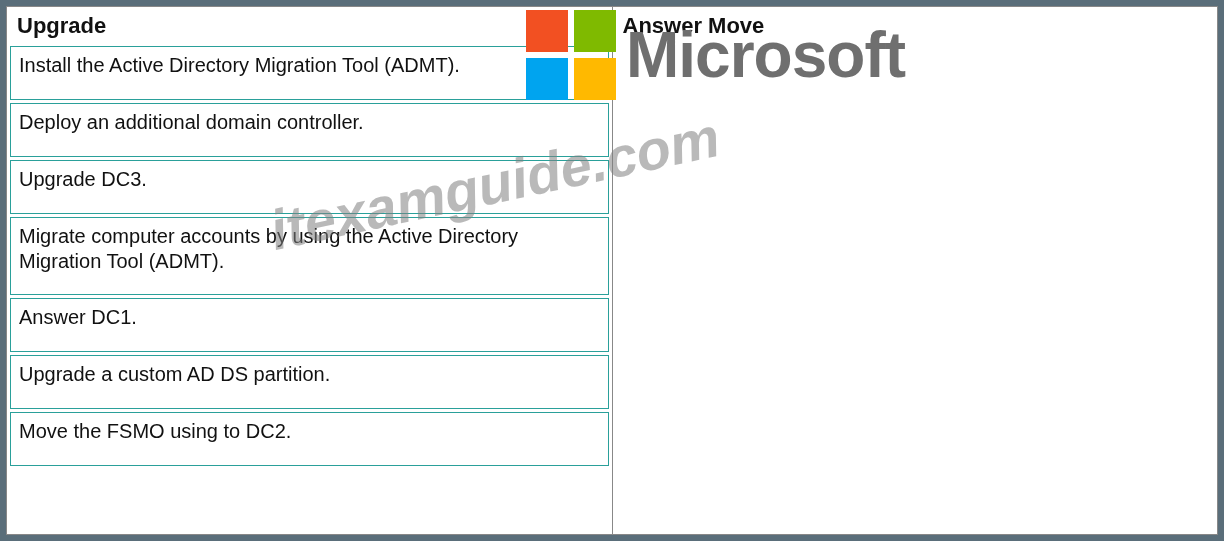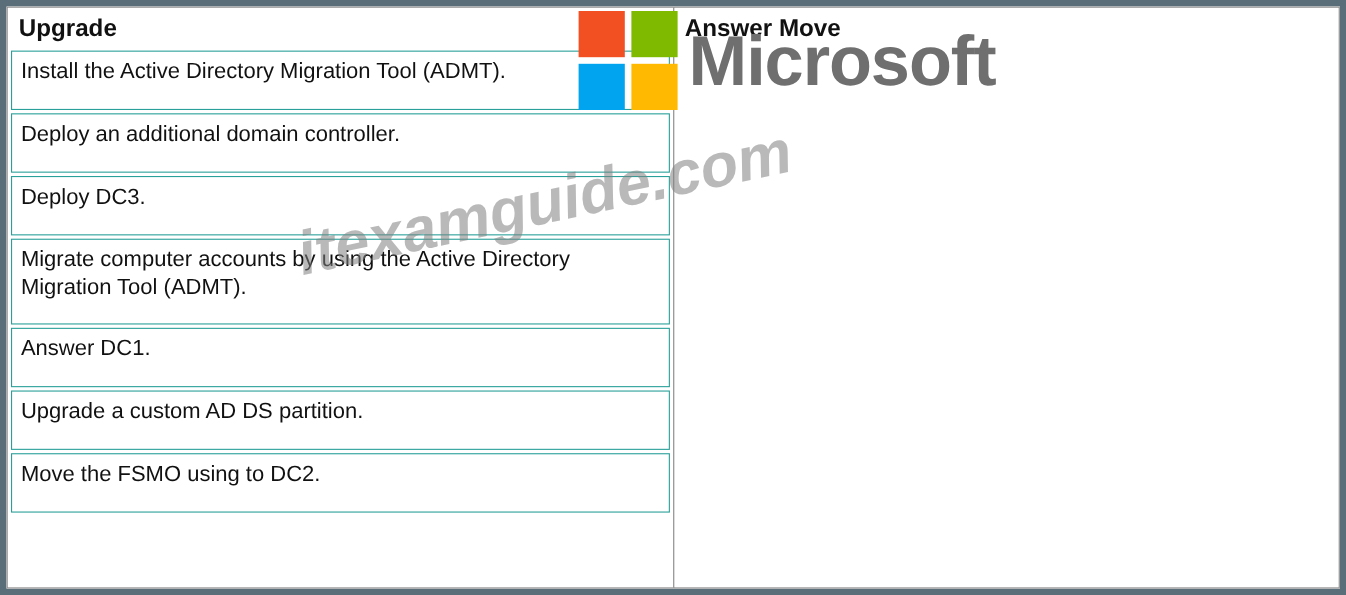--- a/index.html
+++ b/index.html
@@ -122,21 +122,21 @@
     </div>
 
     <div class="watermark-url">itexamguide.com</div>
 
     <div class="columns">
       <div class="col">
         <div class="col-header">Upgrade</div>
         <div class="items">
           <div class="item">Install the Active Directory Migration Tool (ADMT).</div>
           <div class="item">Deploy an additional domain controller.</div>
-          <div class="item">Deploy DC3.</div>
+          <div class="item">Upgrade DC3.</div>
           <div class="item">Migrate computer accounts by using the Active Directory Migration Tool (ADMT).</div>
           <div class="item">Answer DC1.</div>
           <div class="item">Upgrade a custom AD DS partition.</div>
           <div class="item">Move the FSMO using to DC2.</div>
         </div>
       </div>
       <div class="col">
         <div class="col-header">Answer Move</div>
       </div>
     </div>

